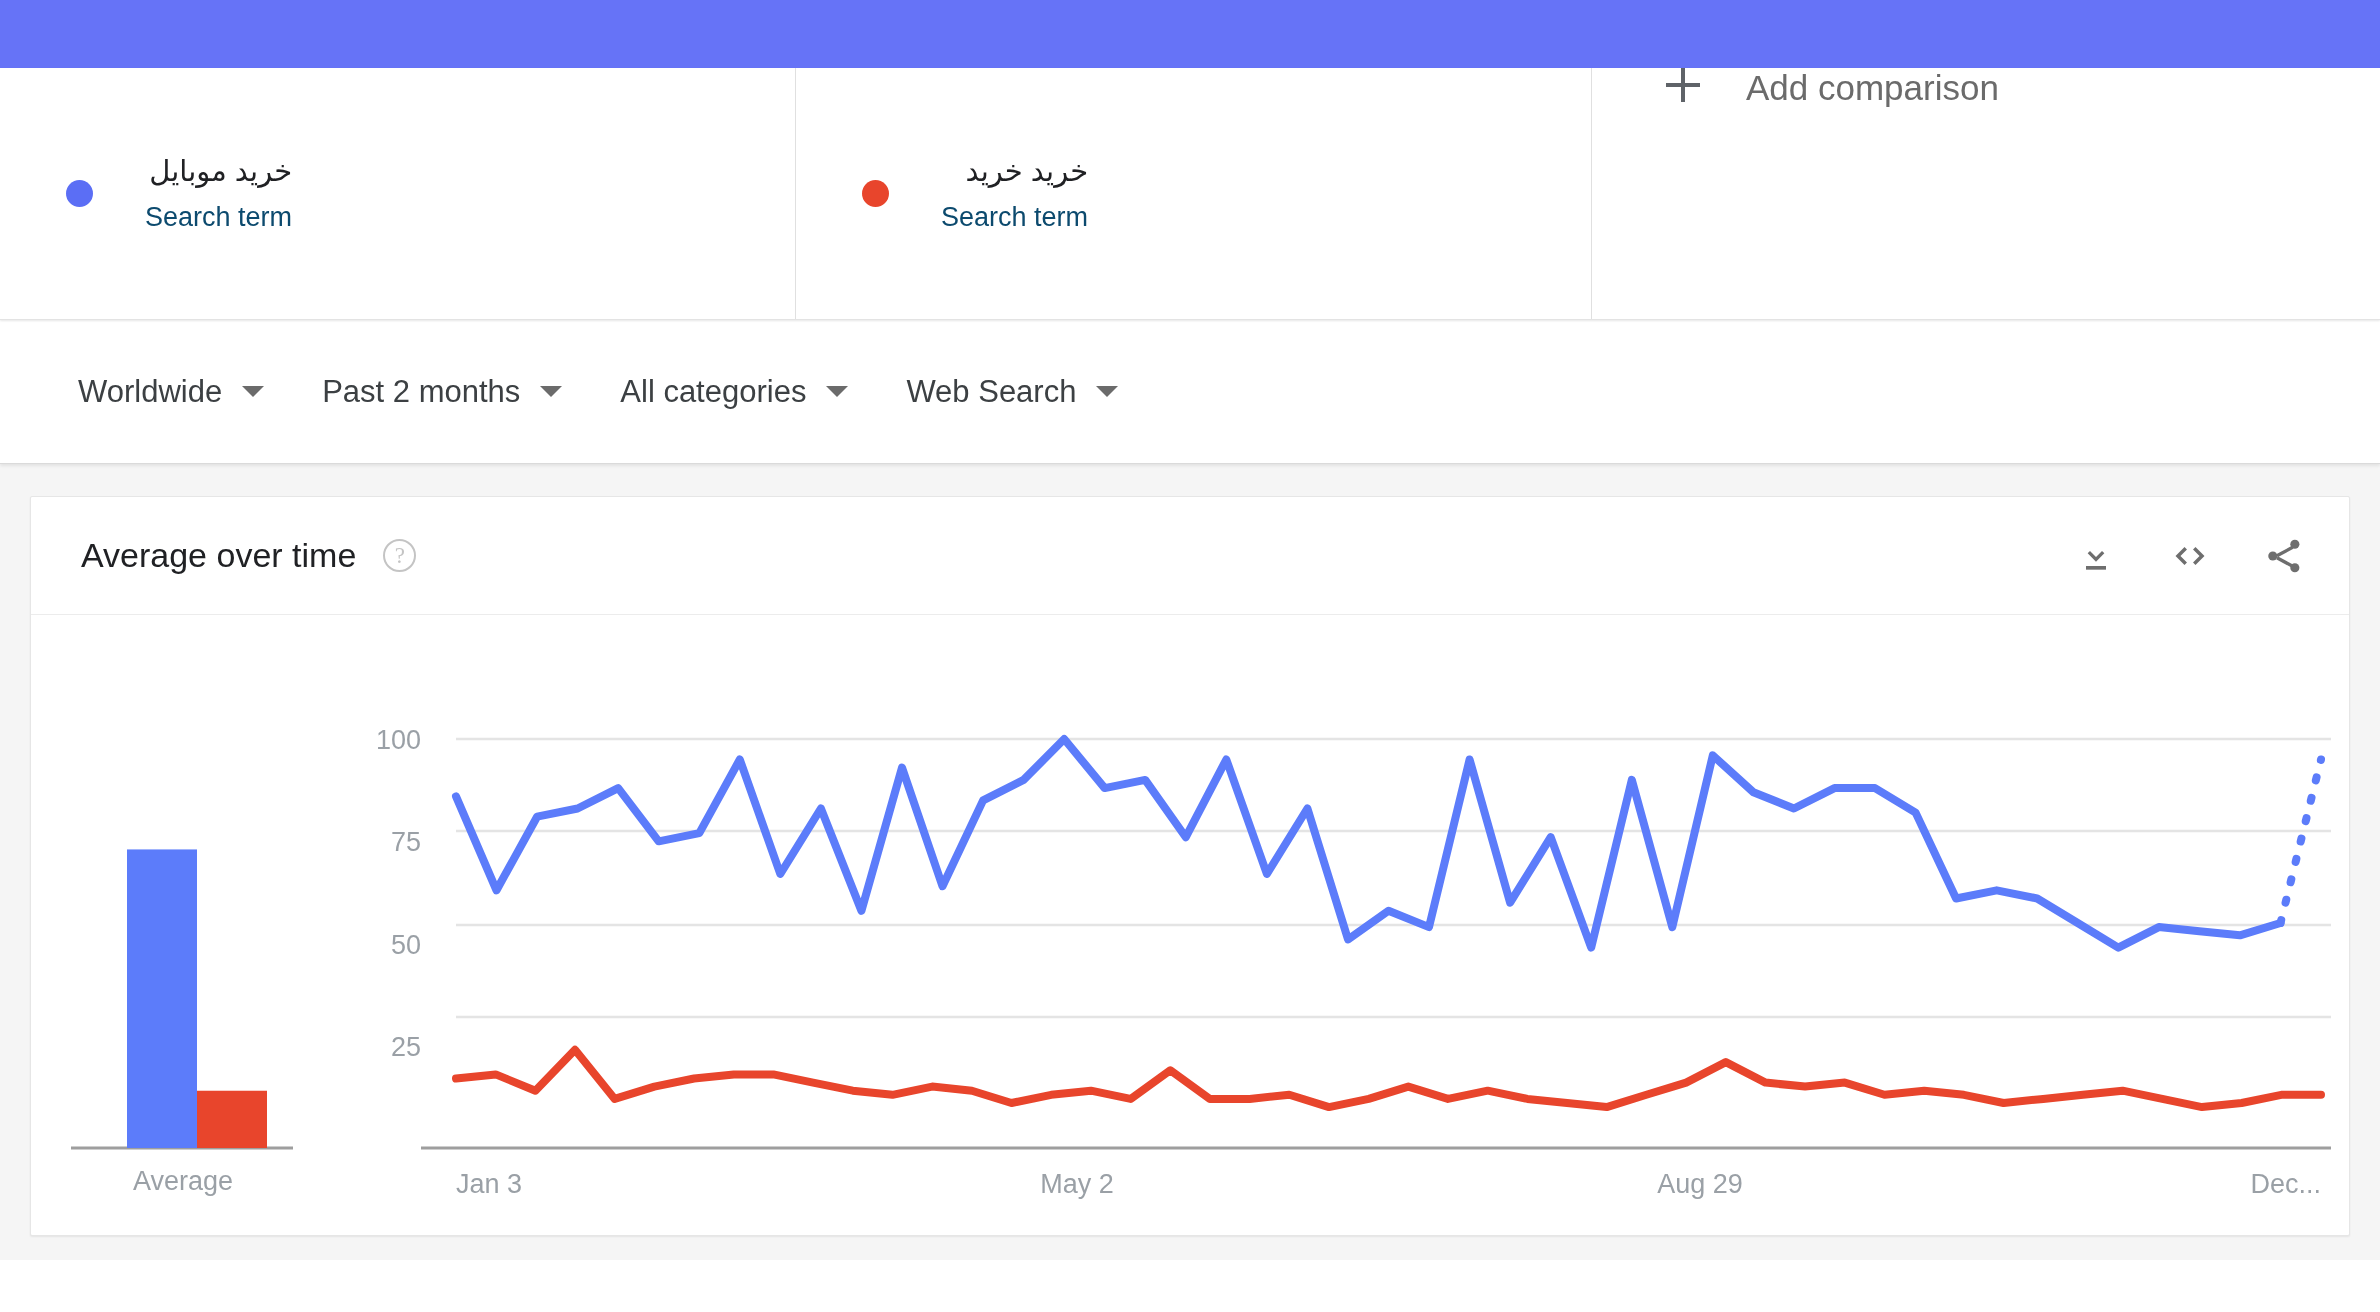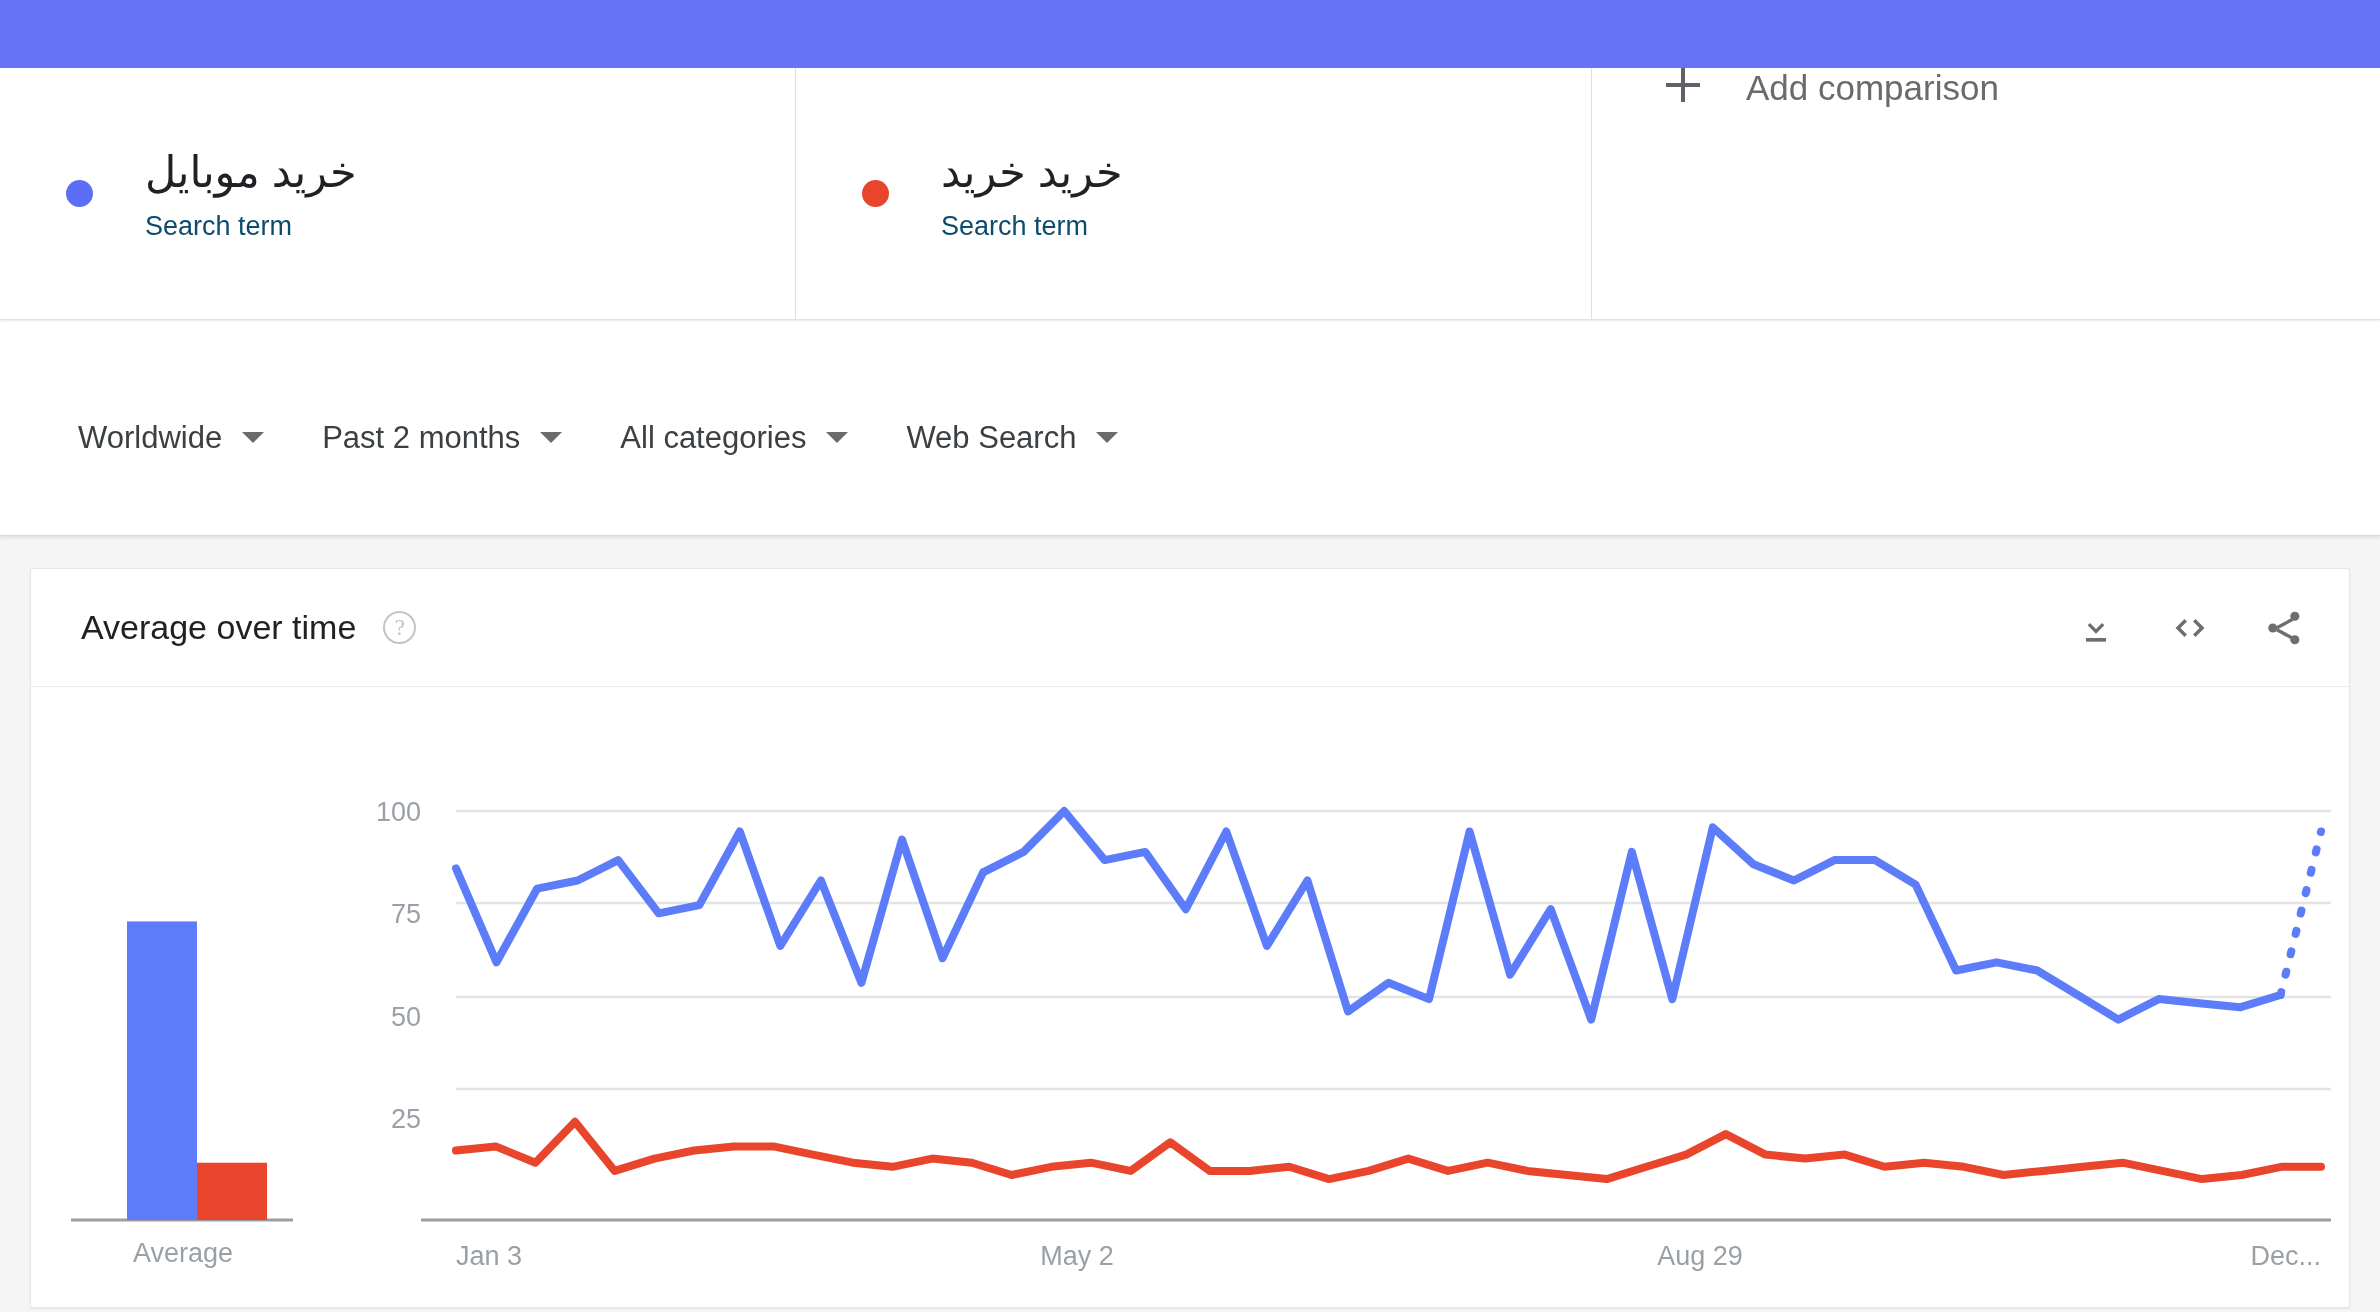--- a/index.html
+++ b/index.html
@@ -38,21 +38,21 @@
   }
   .term-dot {
     width: 27px;
     height: 27px;
     border-radius: 50%;
     flex: none;
     margin-right: 52px;
   }
   .term-texts { display: flex; flex-direction: column; }
   .term-title {
-    font-size: 43px;
+    font-size: 29px;
     color: #202124;
     line-height: 1.35;
     direction: rtl;
     text-align: right;
     white-space: nowrap;
   }
   .term-sub {
     font-size: 27px;
     color: #0c4a6e;
     margin-top: 8px;
@@ -76,30 +76,29 @@
     content: "";
     position: absolute;
     background: #5f6368;
   }
   .plus-icon::before { left: 0; top: 15px; width: 34px; height: 4px; }
   .plus-icon::after  { top: 0; left: 15px; width: 4px; height: 34px; }
   .add-label { font-size: 35px; color: #6b6b6b; }
 
   
   .filter-row {
-    height: 196px;
+    height: 144px;
     background: #fff;
     display: flex;
     align-items: center;
     padding-left: 78px;
     border-bottom: 1px solid #dadada;
     box-shadow: 0 2px 3px rgba(0,0,0,0.08);
     position: relative;
     z-index: 3;
-    margin-top: 20px;
   }
   .filter-item {
     display: flex;
     align-items: center;
     margin-right: 58px;
     cursor: pointer;
   }
   .filter-label { font-size: 31px; color: #3c4043; }
   .caret {
     width: 0; height: 0;

